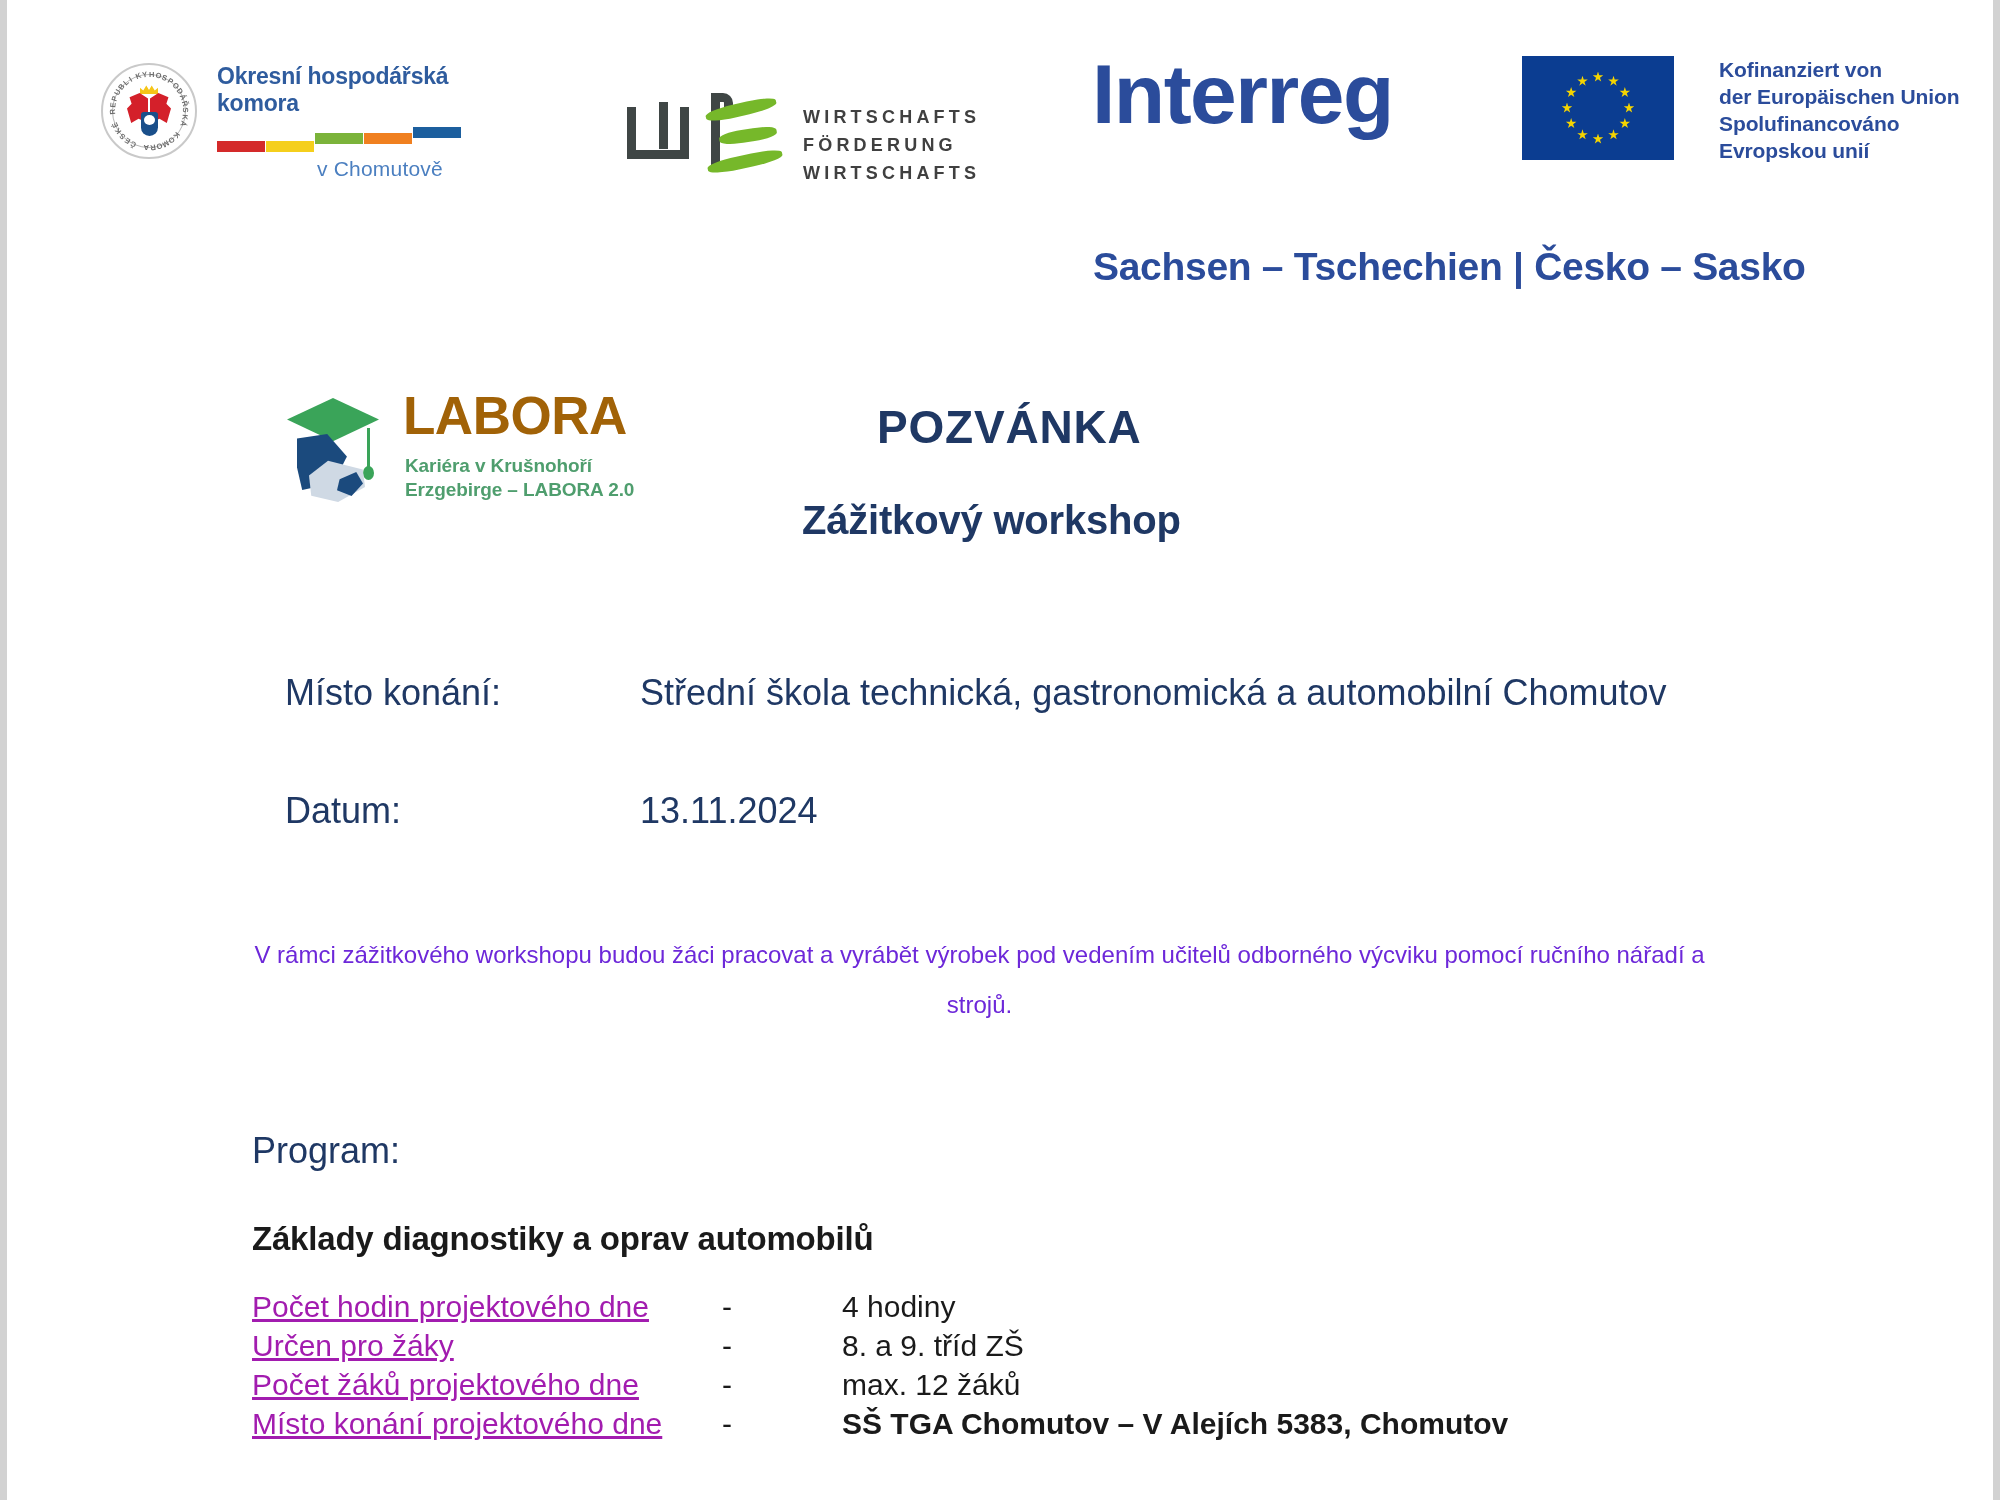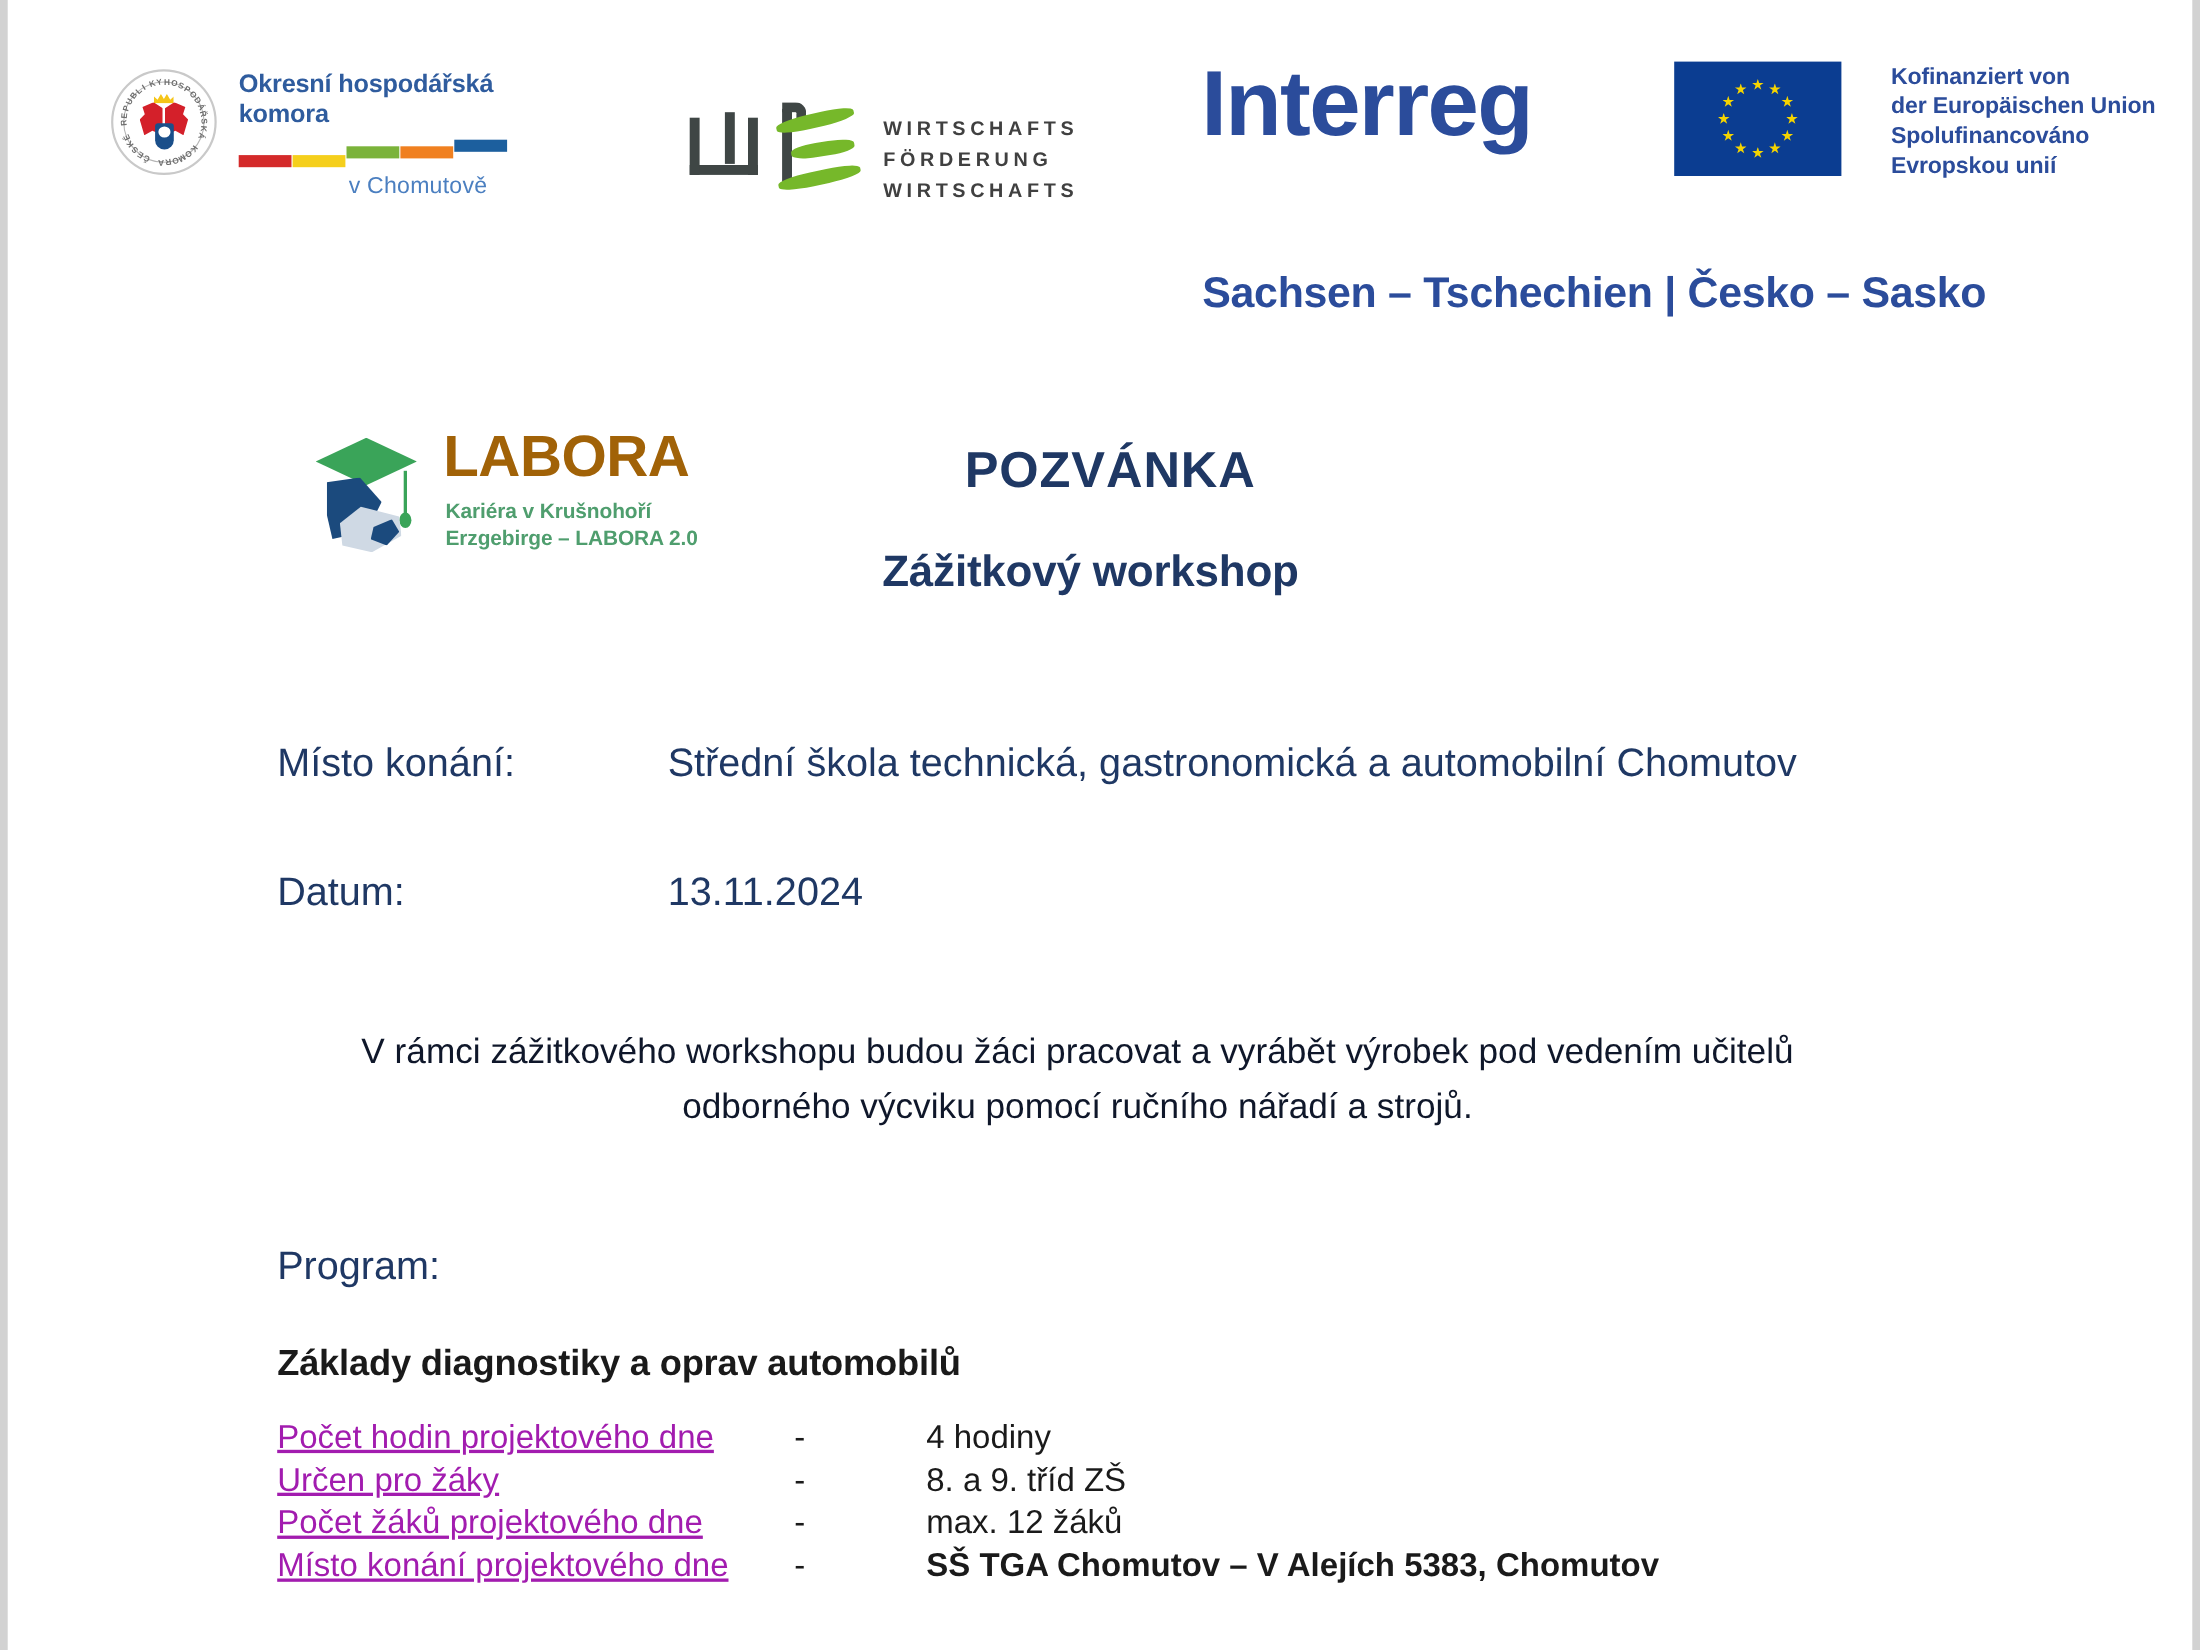--- a/index.html
+++ b/index.html
@@ -219,35 +219,35 @@
     letter-spacing: .8px;
   }
   .workshop {
     position: absolute; left: 795px; top: 498px;
     font-size: 40px; font-weight: bold; color: #1f3864;
     letter-spacing: -.2px;
   }
 
   
   .info { position: absolute; left: 245px; top: 672px; width: 1700px; }
-  .info-row { position: relative; height: 118px; }
+  .info-row { position: relative; height: 118px; margin-left: 33px; }
   .info-label {
     position: absolute; left: 0; top: 0;
     font-size: 36px; color: #1f3864;
   }
   .info-value {
     position: absolute; left: 355px; top: 0;
     font-size: 36px; color: #1f3864;
     white-space: nowrap;
   }
 
   
   .para {
     position: absolute; left: 245px; top: 930px; width: 1455px;
-    font-size: 32px; color: #0f172a; line-height: 50px;
+    font-size: 24px; color: #6d28d9; line-height: 50px;
     text-align: center;
   }
 
   
   .program-label {
     position: absolute; left: 245px; top: 1130px;
     font-size: 36px; color: #1f3864;
   }
   .program-title {
     position: absolute; left: 245px; top: 1220px;

